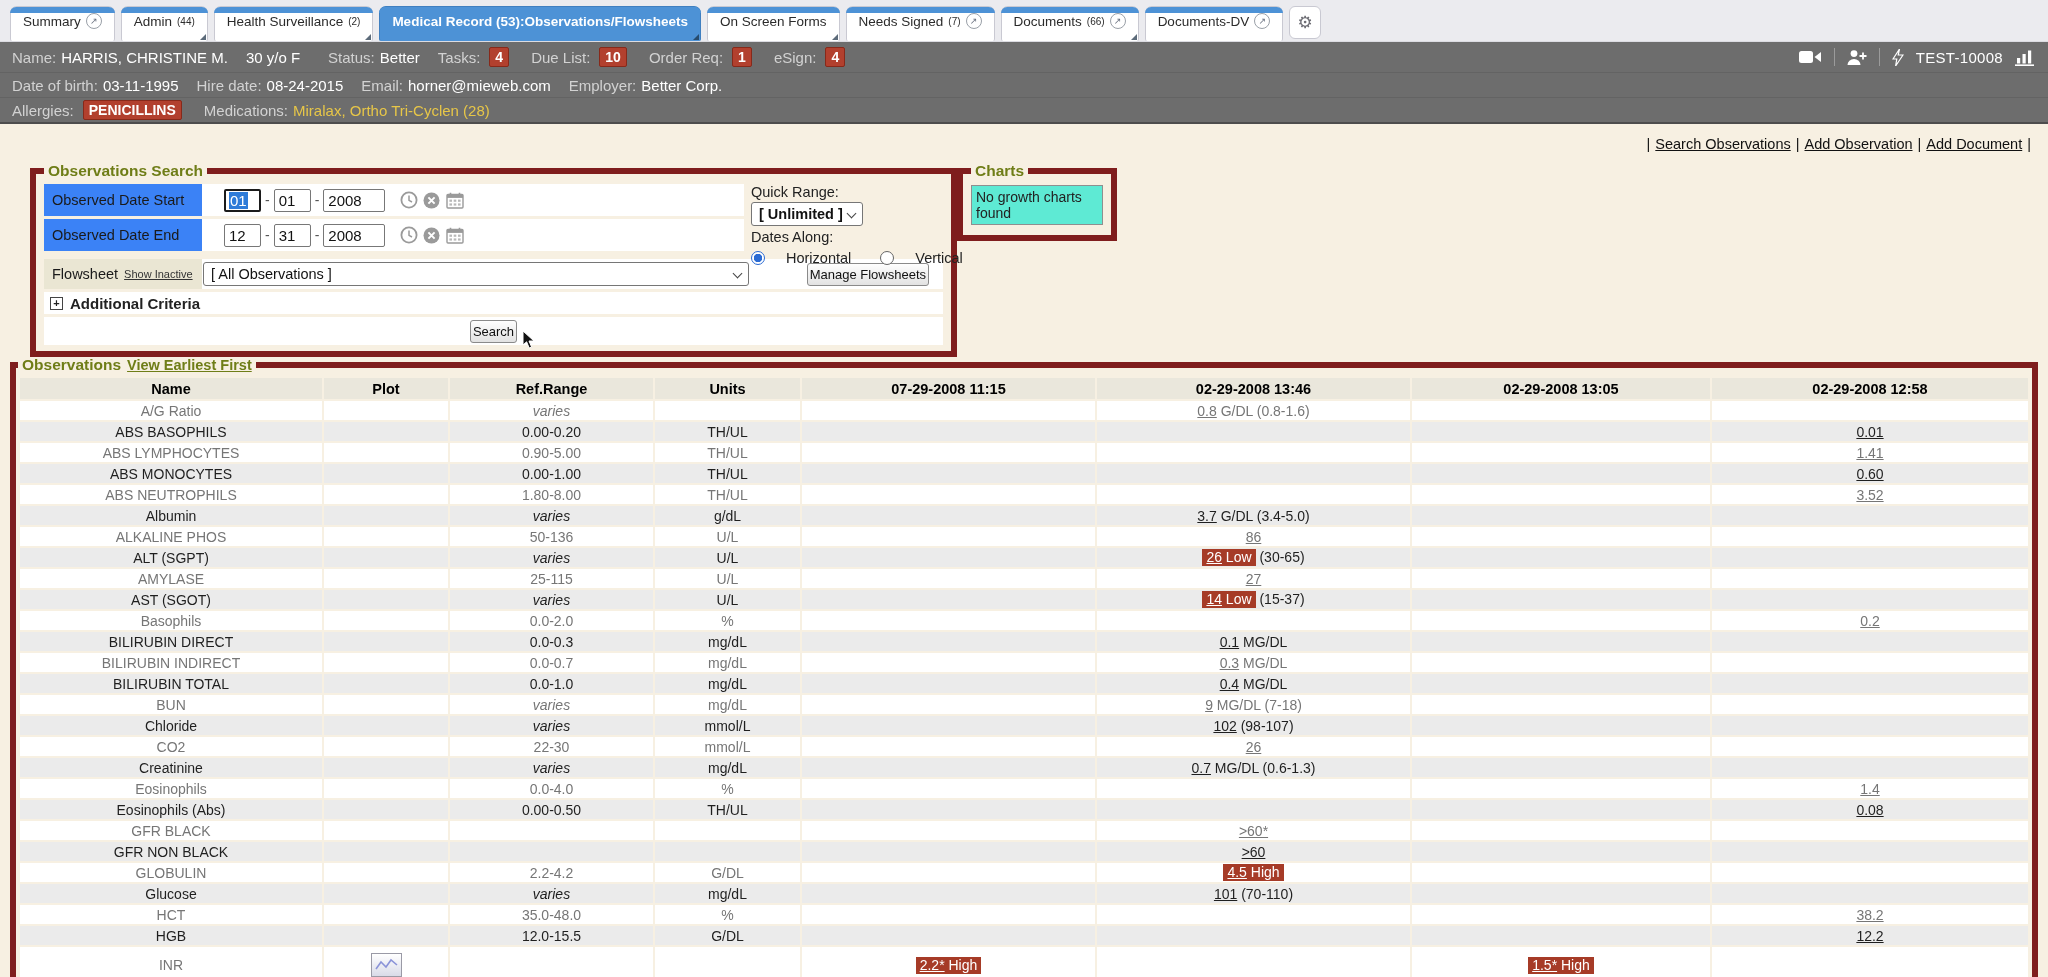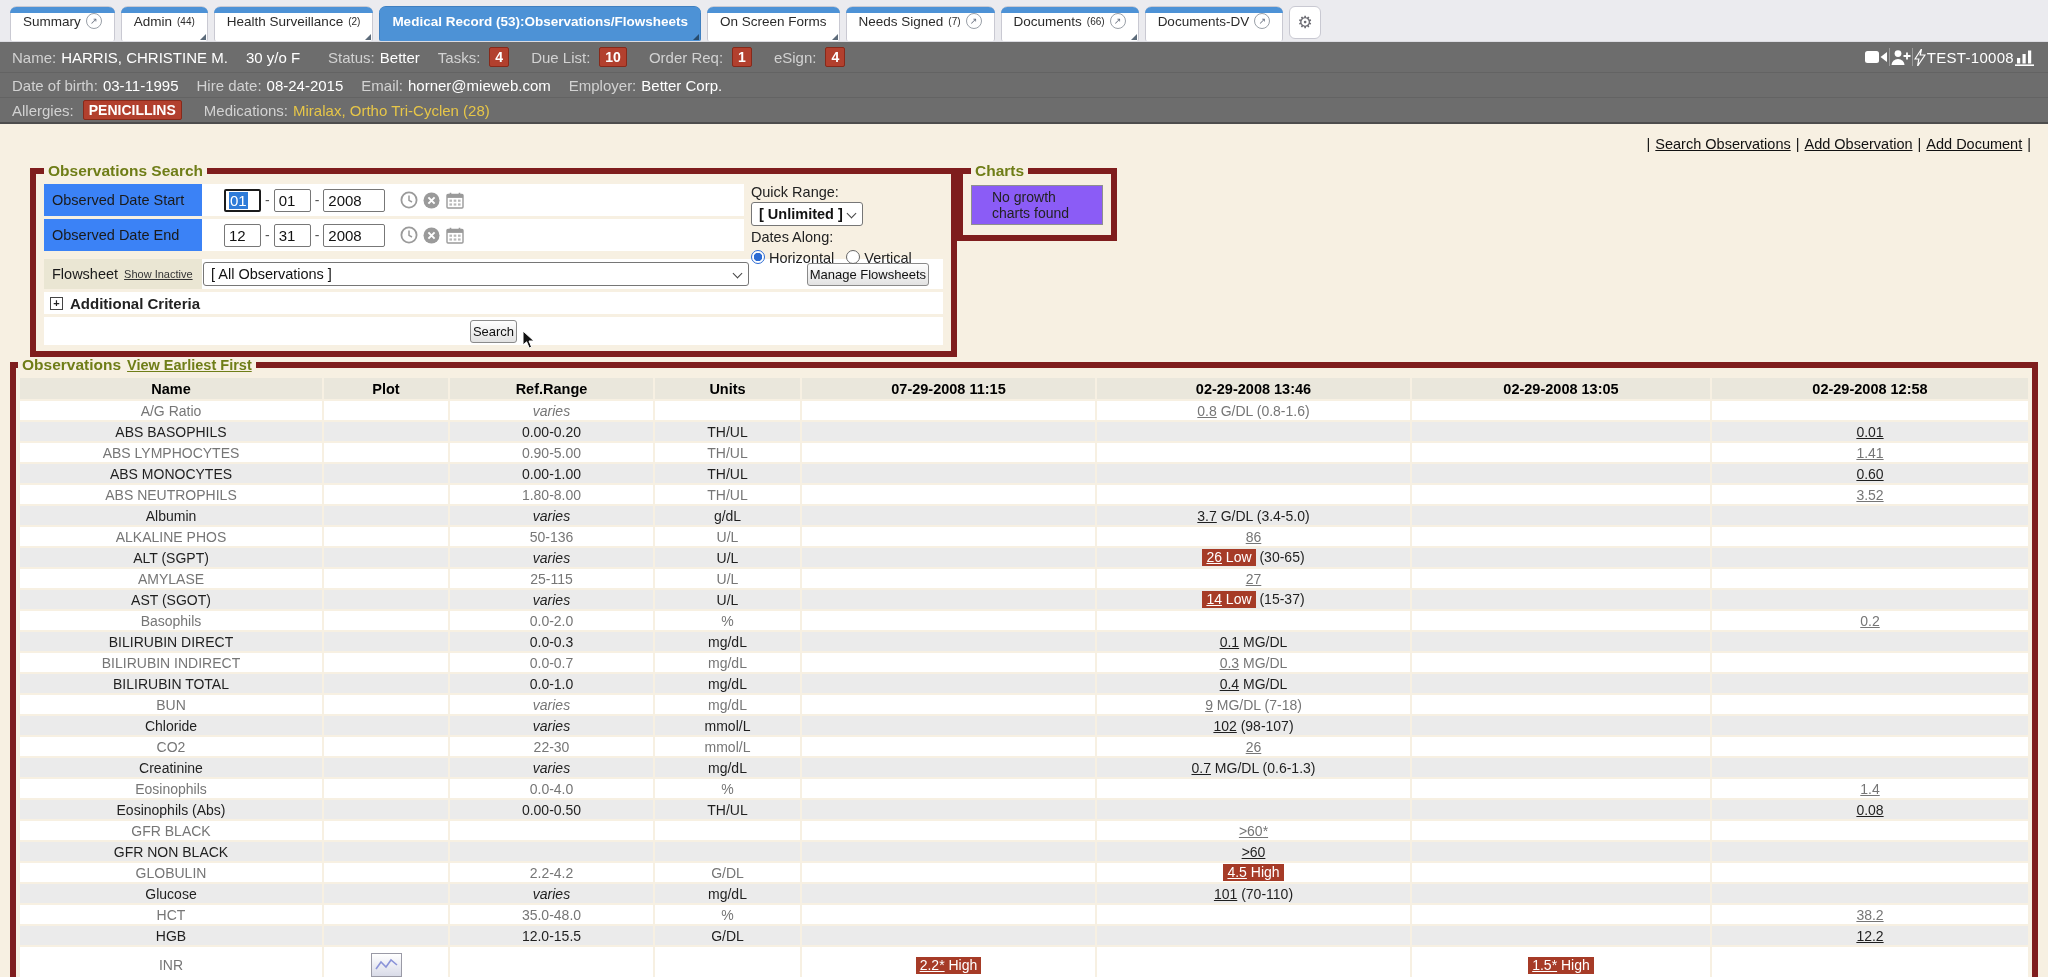--- a/index.html
+++ b/index.html
@@ -21,34 +21,34 @@
 .prow{display:flex;align-items:center;padding:0 12px;font-size:15px;white-space:nowrap}
 .prow1{height:30px}
 .prow2{height:25px;border-top:1px solid #636363}
 .prow3{height:27px;border-top:1px solid #636363;border-bottom:2px solid #4d4d4d}
 .plbl{color:#d2d2d2;margin-right:5px}
 .pval{font-weight:normal}
 .gap18{width:18px}.gap28{width:28px}
 .rbadge{background:#b2402e;border:1px solid #87291a;color:#fff;font-weight:bold;padding:0 5px;margin:0 4px;border-radius:2px;font-size:14px;line-height:18px;display:inline-block}
 .medlink{color:#e7c648;text-decoration:none}
 .medsep{color:#e7c648}
-.pright{margin-left:auto;display:flex;align-items:center;}
+.pright{margin-left:auto;display:flex;align-items:center;gap:11px}
 .vsep{width:1px;height:18px;background:#9b9b9b}
 .pid{font-size:15px;letter-spacing:.3px}
 
 .actions{text-align:right;margin:12px 12px 0;font-size:14.5px;color:#111;height:20px}
 .actions a{color:#111;text-decoration:underline}
 .actions .sep{margin:0 5px;text-decoration:none}
 
 .panel-area{position:relative;height:198px;margin:2px 10px 0}
 fieldset{border:6px solid #7f1d1d;padding:4px 8px 6px}
 legend{font-weight:bold;font-size:15.5px;color:#6f7d17;padding:0 4px}
 .fs-search{position:absolute;left:20px;top:4px;width:917px}
 .fs-charts{position:absolute;left:947px;top:4px;width:160px}
-.chartbox{border:1px solid #8f8f8f;background:#8b5cf6;padding:3px 20px;font-size:14px;color:#222;display:inline-block;margin:1px 0 4px}
+.chartbox{border:1px solid #8f8f8f;background:#5eead4;padding:3px 4px;font-size:14px;color:#222;display:inline-block;margin:1px 0 4px}
 
 .sbody{position:relative;width:899px;display:flex;flex-direction:column}
 .srow{background:#fff;display:flex;align-items:center}
 .srow.half{width:700px}
 .r1{height:32px;margin-bottom:3px}
 .r2{height:32px;margin-bottom:8px}
 .r3{height:30px;margin-bottom:3px}
 .r4{height:22px;margin-bottom:3px;font-weight:bold;font-size:15px;gap:7px;padding-left:6px}
 .r5{height:28px;justify-content:center;position:relative}
 .labelcell{background:#3b82f6;width:158px;align-self:stretch;display:flex;align-items:center;padding-left:8px;font-size:14.5px;color:#1a1a1a;gap:6px}
@@ -60,21 +60,21 @@
 .dash{color:#555}
 .iconbtn{width:19px;height:19px;display:inline-flex;align-items:center;justify-content:center;cursor:pointer}
 .showinactive{font-size:11px;color:#333;text-decoration:underline}
 .selectbox{position:relative;height:24px;border:1px solid #767676;border-radius:3px;background:#fff;display:flex;align-items:center;padding:0 22px 0 7px;font-size:14.5px;color:#111;cursor:pointer;white-space:nowrap}
 .chev{position:absolute;right:7px;top:7px;width:7px;height:7px;border-right:1.6px solid #444;border-bottom:1.6px solid #444;transform:rotate(45deg)}
 .flowsel{width:546px;margin-left:1px}
 .btn{background:linear-gradient(#fefefe,#e2e2e2);border:1px solid #8a8a8a;border-radius:3px;padding:3px 2px;font-size:13px;color:#111;cursor:pointer;font-family:"Liberation Sans",sans-serif}
 .managebtn{margin-left:auto;margin-right:14px}
 .rightpanel{position:absolute;left:707px;top:0;width:196px;font-size:14.5px;color:#222}
 .qr-sel{width:112px;margin:2px 0 3px;font-weight:bold}
-.radiorow{display:flex;align-items:flex-start;gap:4px;margin-top:5px}
+.radiorow{display:flex;align-items:center;gap:21px;margin-top:5px}
 .radio{width:14px;height:14px;min-width:14px;border:1px solid #666;border-radius:50%;background:#fff;display:inline-block}
 .radio.on{border-color:#2b6bd3;background:radial-gradient(circle,#2b6bd3 0,#2b6bd3 4px,#fff 4.5px)}
 .radiolbl{margin-right:8px}
 .plusbox{width:13px;height:13px;border:1px solid #444;display:inline-flex;align-items:center;justify-content:center;font-size:11px;font-weight:bold;color:#222;background:#fff;line-height:1}
 .cursor{position:absolute;left:478px;top:13px;pointer-events:none}
 
 .fs-obs{margin:0 10px;padding:2px 2px 0}
 .obs-link{color:#6f7d17;font-weight:bold;text-decoration:underline;margin-left:6px;font-size:14.5px}
 table.obs{width:100%;border-collapse:separate;border-spacing:2px;table-layout:fixed}
 .obs th{background:#eae7dc;font-size:14.5px;font-weight:bold;color:#000;height:21px;text-align:center;padding:0 4px;overflow:hidden;white-space:nowrap}

